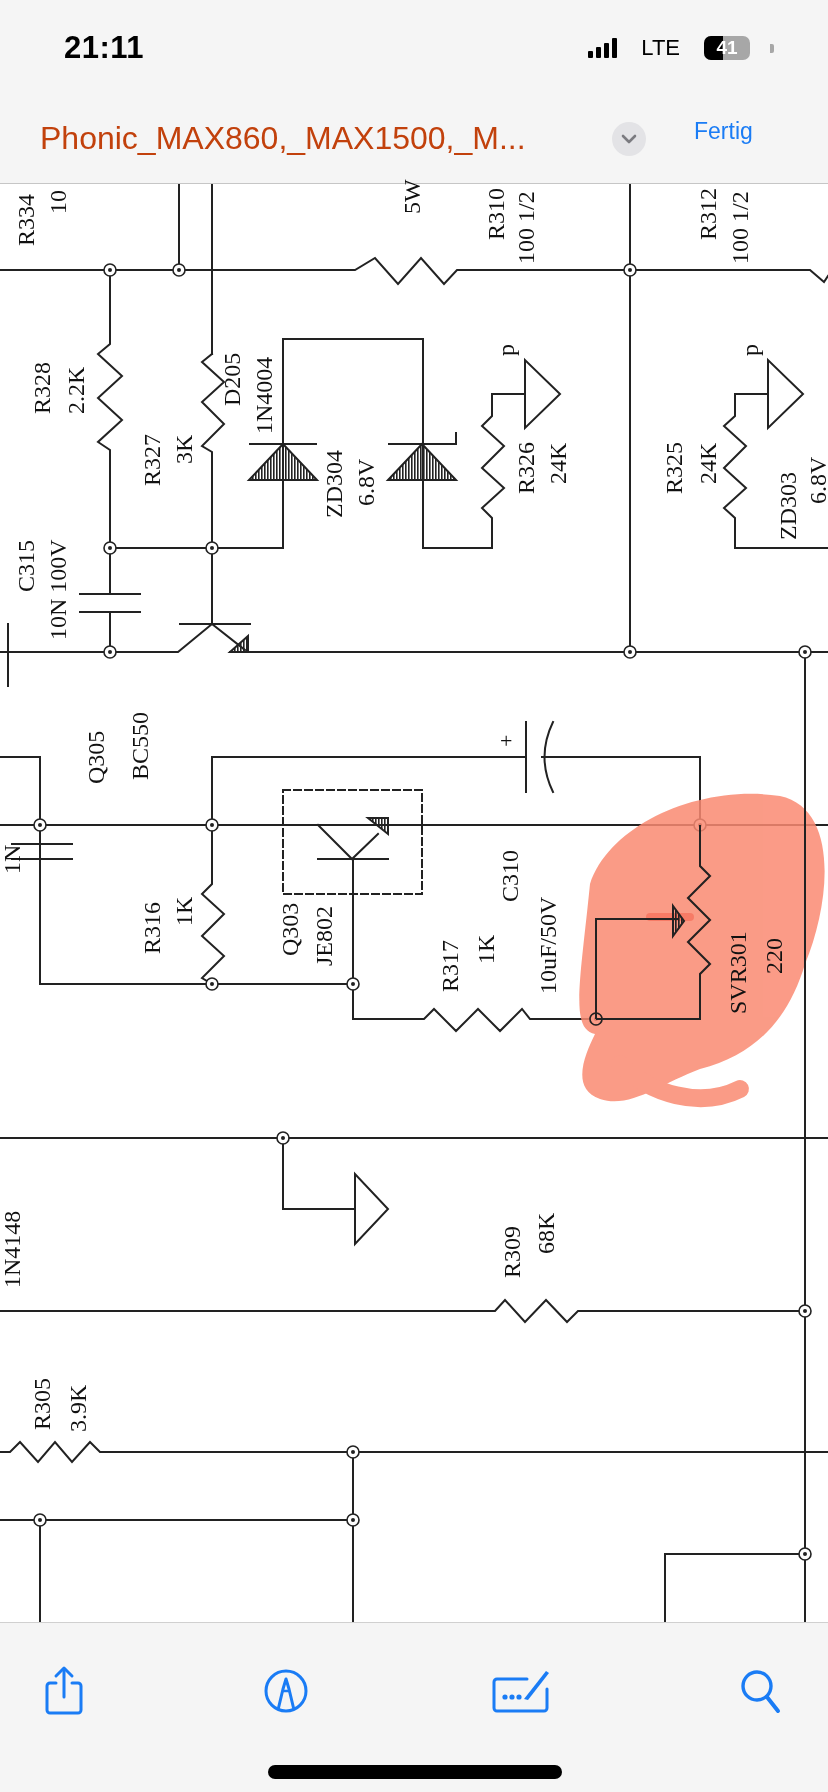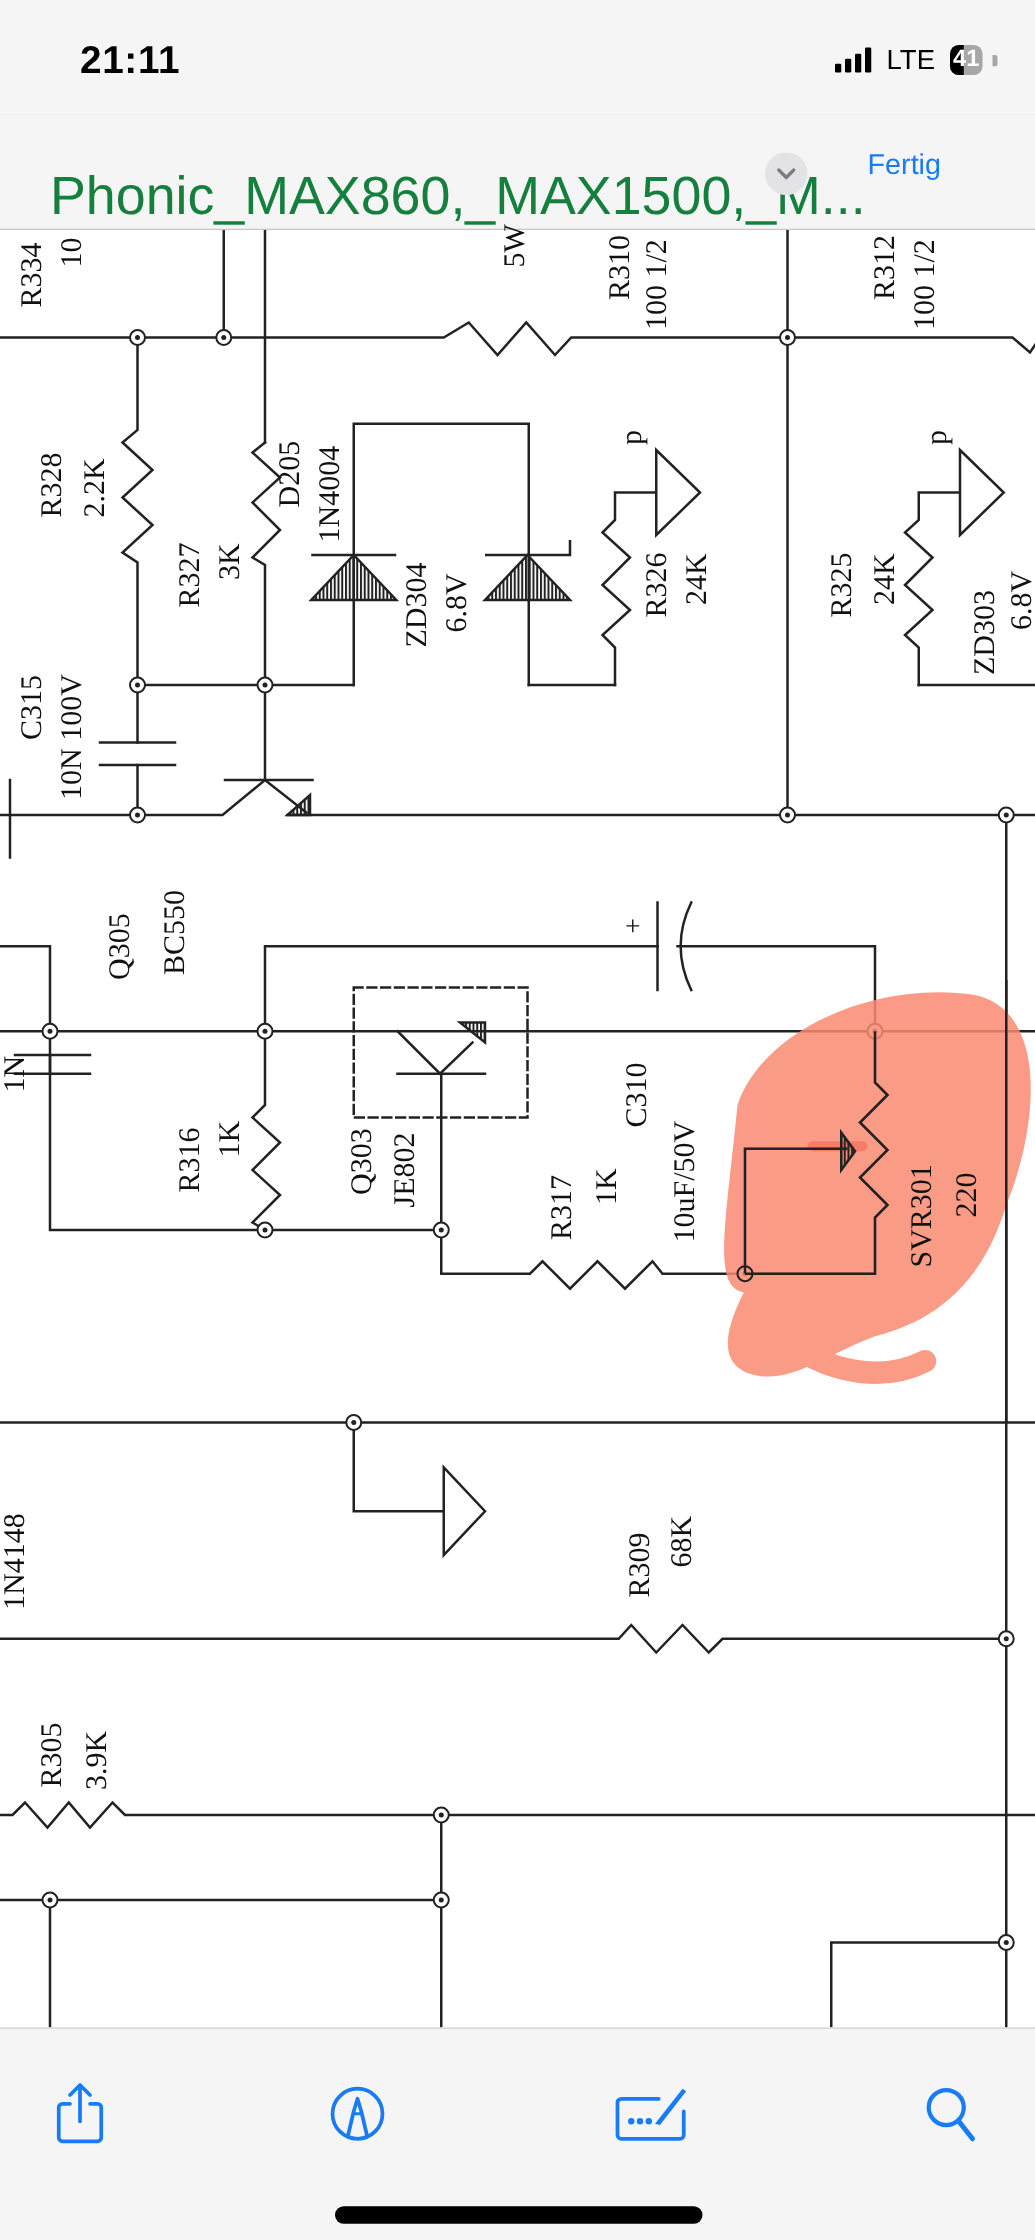--- a/index.html
+++ b/index.html
@@ -1,29 +1,29 @@
 <!DOCTYPE html>
 <html><head>
 <meta charset="utf-8">
 <style>
   html, body { margin:0; padding:0; }
   body { width:828px; height:1792px; position:relative; overflow:hidden; background:#ffffff; font-family:"Liberation Sans", sans-serif; }
   #statusbar { position:absolute; left:0; top:0; width:828px; height:90px; background:#f5f5f5; }
   #time { position:absolute; left:64px; top:30px; font-size:31px; font-weight:bold; color:#000; letter-spacing:0.5px; }
-  #status-right { position:absolute; right:30px; top:34px; height:28px; display:flex; align-items:center; gap:12px; }
+  #status-right { position:absolute; right:54px; top:34px; height:28px; display:flex; align-items:center; gap:24px; }
   .sig { display:flex; align-items:flex-end; gap:3px; height:20px; }
   .sig span { display:block; width:5px; background:#000; border-radius:1px; }
   #lte { font-size:22px; color:#000; }
-  #battery { position:relative; width:26px; height:24px; border-radius:7px; background:#a7a7a7; overflow:hidden; display:flex; align-items:center; justify-content:center; }
+  #battery { position:relative; width:46px; height:24px; border-radius:7px; background:#a7a7a7; overflow:hidden; display:flex; align-items:center; justify-content:center; }
   #battery-fill { position:absolute; left:0; top:0; bottom:0; background:#000; }
   #battery-text { position:relative; color:#fff; font-weight:bold; font-size:19px; }
   #battery-cap { width:4px; height:9px; background:#a7a7a7; border-radius:0 2px 2px 0; margin-left:-4px; }
 
   #navbar { position:absolute; left:0; top:90px; width:828px; height:93px; background:#f5f5f5; border-bottom:1px solid #c6c6c6; }
-  #doc-title { position:absolute; left:40px; top:30px; font-size:43px; color:#15803d; white-space:nowrap;margin-top:13px; }
+  #doc-title { position:absolute; left:40px; top:30px; font-size:32px; color:#c2410c; white-space:nowrap; }
   #title-chevron { position:absolute; left:612px; top:32px; width:34px; height:34px; border-radius:50%; background:#e3e3e6; display:flex; align-items:center; justify-content:center; }
   #done-btn { position:absolute; left:694px; top:28px; font-size:23px; color:#1a7cf5; }
 
   #schematic { position:absolute; left:0; top:184px; width:828px; height:1438px; background:#fff; }
   #schematic svg { position:absolute; left:0; top:0; }
   .lbl { position:absolute; font-family:"Liberation Serif", serif; font-size:24px; color:#111; white-space:nowrap; transform-origin:0 0; transform:rotate(-90deg); line-height:1; }
 
   #toolbar { position:absolute; left:0; top:1622px; width:828px; height:170px; background:#f5f5f5; border-top:1px solid #d0d0d0; }
   .tb-btn { position:absolute; top:38px; width:60px; height:60px; display:flex; align-items:center; justify-content:center; }
   #home-indicator { position:absolute; left:268px; top:142px; width:294px; height:14px; border-radius:7px; background:#000; }

